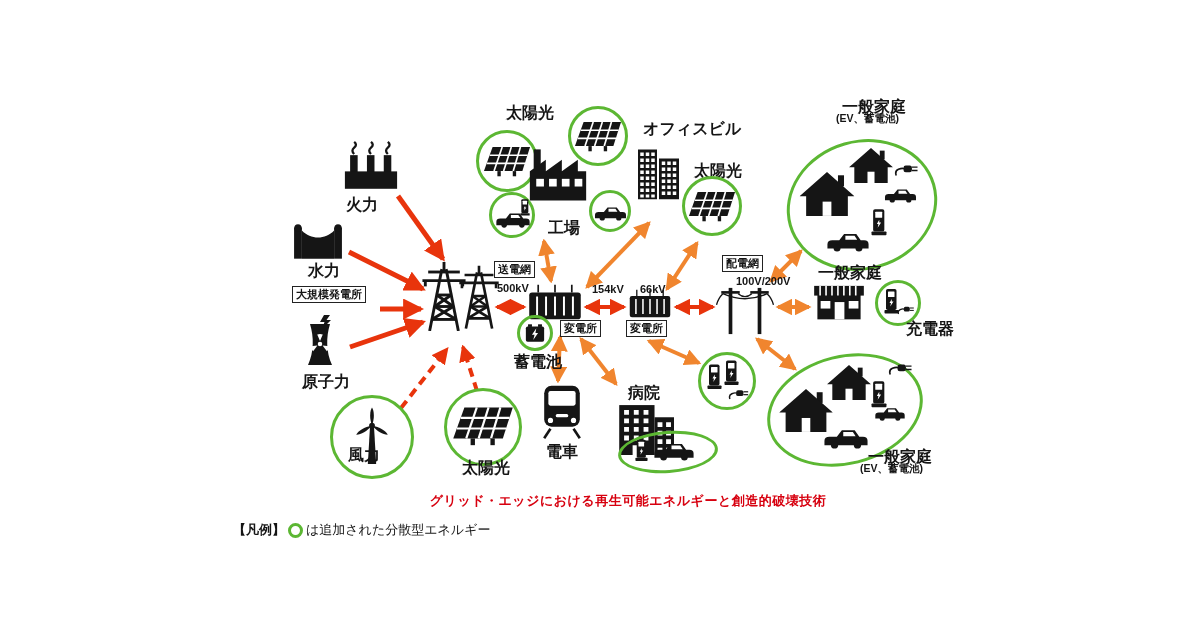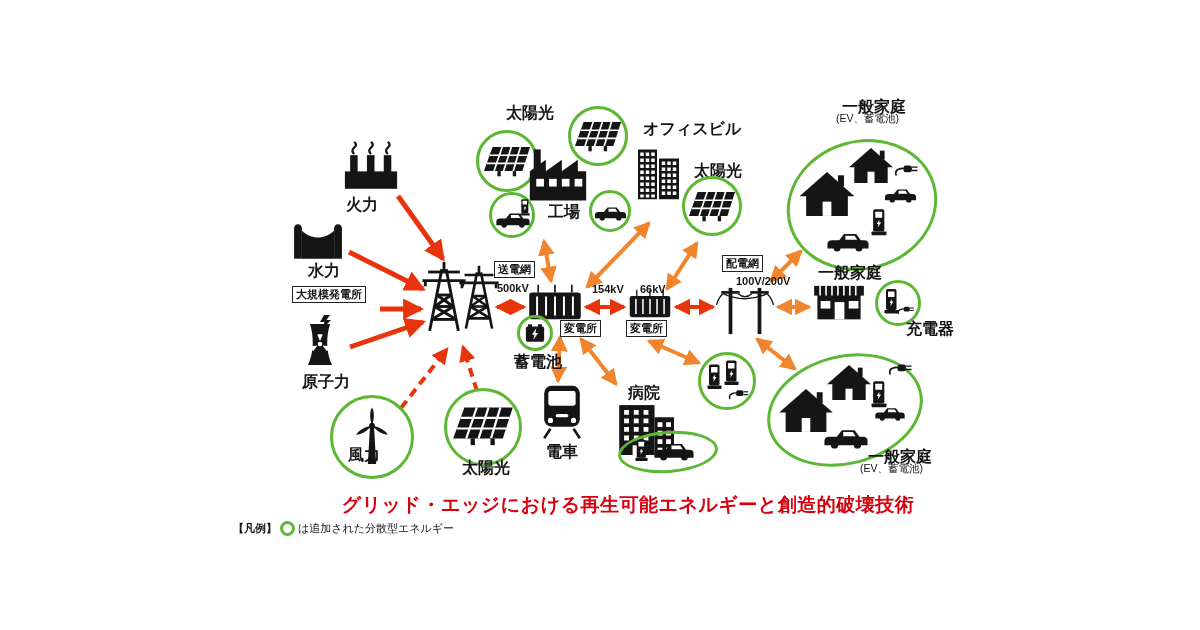--- a/index.html
+++ b/index.html
@@ -2,31 +2,31 @@
 <html><head>
 <meta charset="utf-8">
 <style>
   html,body{margin:0;padding:0;background:#fff;}
   .canvas{
     position:relative;width:1200px;height:630px;background:#ffffff;overflow:hidden;
     font-family:"Liberation Sans","DejaVu Sans",sans-serif;color:#151515;
   }
   .abs{position:absolute;}
   .lbl{position:absolute;font-size:16px;font-weight:bold;color:#151515;white-space:nowrap;line-height:1.1;}
-  .lbl-s{font-size:10.5px;font-weight:normal;}
+  .lbl-s{font-size:10.5px;font-weight:bold;}
   .volt{position:absolute;font-size:11px;font-weight:bold;color:#151515;white-space:nowrap;}
   .boxed{position:absolute;font-size:11px;font-weight:bold;color:#151515;border:1.5px solid #222;
          background:#fff;padding:0 3px;line-height:15px;white-space:nowrap;}
   .gcircle{position:absolute;border:3px solid #5cb733;border-radius:50%;box-sizing:border-box;}
   .gell{position:absolute;border:3px solid #5cb733;border-radius:50%;box-sizing:border-box;}
   .icon{position:absolute;}
   .title{position:absolute;top:492px;left:628px;transform:translateX(-50%);
-         font-size:19px;font-weight:bold;color:#d7000f;white-space:nowrap;letter-spacing:.5px;}
-  .legend{position:absolute;left:233px;top:521px;display:flex;align-items:flex-start;gap:3px;
-          font-size:11px;color:#151515;}
+         font-size:13px;font-weight:bold;color:#d7000f;white-space:nowrap;letter-spacing:.5px;}
+  .legend{position:absolute;left:233px;top:521px;display:flex;align-items:center;gap:3px;
+          font-size:13px;color:#151515;}
   .legend .pre{font-weight:bold;}
   .legend .ring{display:inline-block;width:9px;height:9px;border:3px solid #5cb733;border-radius:50%;}
   svg{display:block;}
 </style>
 </head>
 <body>
 
 <svg width="0" height="0" style="position:absolute" aria-hidden="true">
 <defs>
   <symbol id="s-solar" viewBox="0 0 100 64">
@@ -327,21 +327,21 @@
     </svg>
 
   <div class="gcircle" style="left:568px;top:106px;width:60px;height:60px"></div>
   <svg class="icon" style="left:574px;top:121px" width="48" height="31" viewBox="0 0 100 64">
       <use href="#s-solar"></use>
     </svg>
 
   <svg class="icon" style="left:526px;top:146px" width="64" height="58" viewBox="0 0 100 84">
       <use href="#s-factory"></use>
     </svg>
-  <div class="lbl" style="left:548px;top:203px">工場</div>
+  <div class="lbl" style="left:548px;top:219px">工場</div>
 
   <div class="gcircle" style="left:489px;top:192px;width:46px;height:46px"></div>
   <svg class="icon" style="left:495px;top:211px" width="36" height="17" viewBox="0 0 100 48">
       <use href="#s-car"></use>
     </svg>
   <svg class="icon" style="left:520px;top:198px" width="10" height="19" viewBox="0 0 60 104">
       <use href="#s-charger"></use>
     </svg>
 
   <div class="gcircle" style="left:589px;top:190px;width:42px;height:42px"></div>

